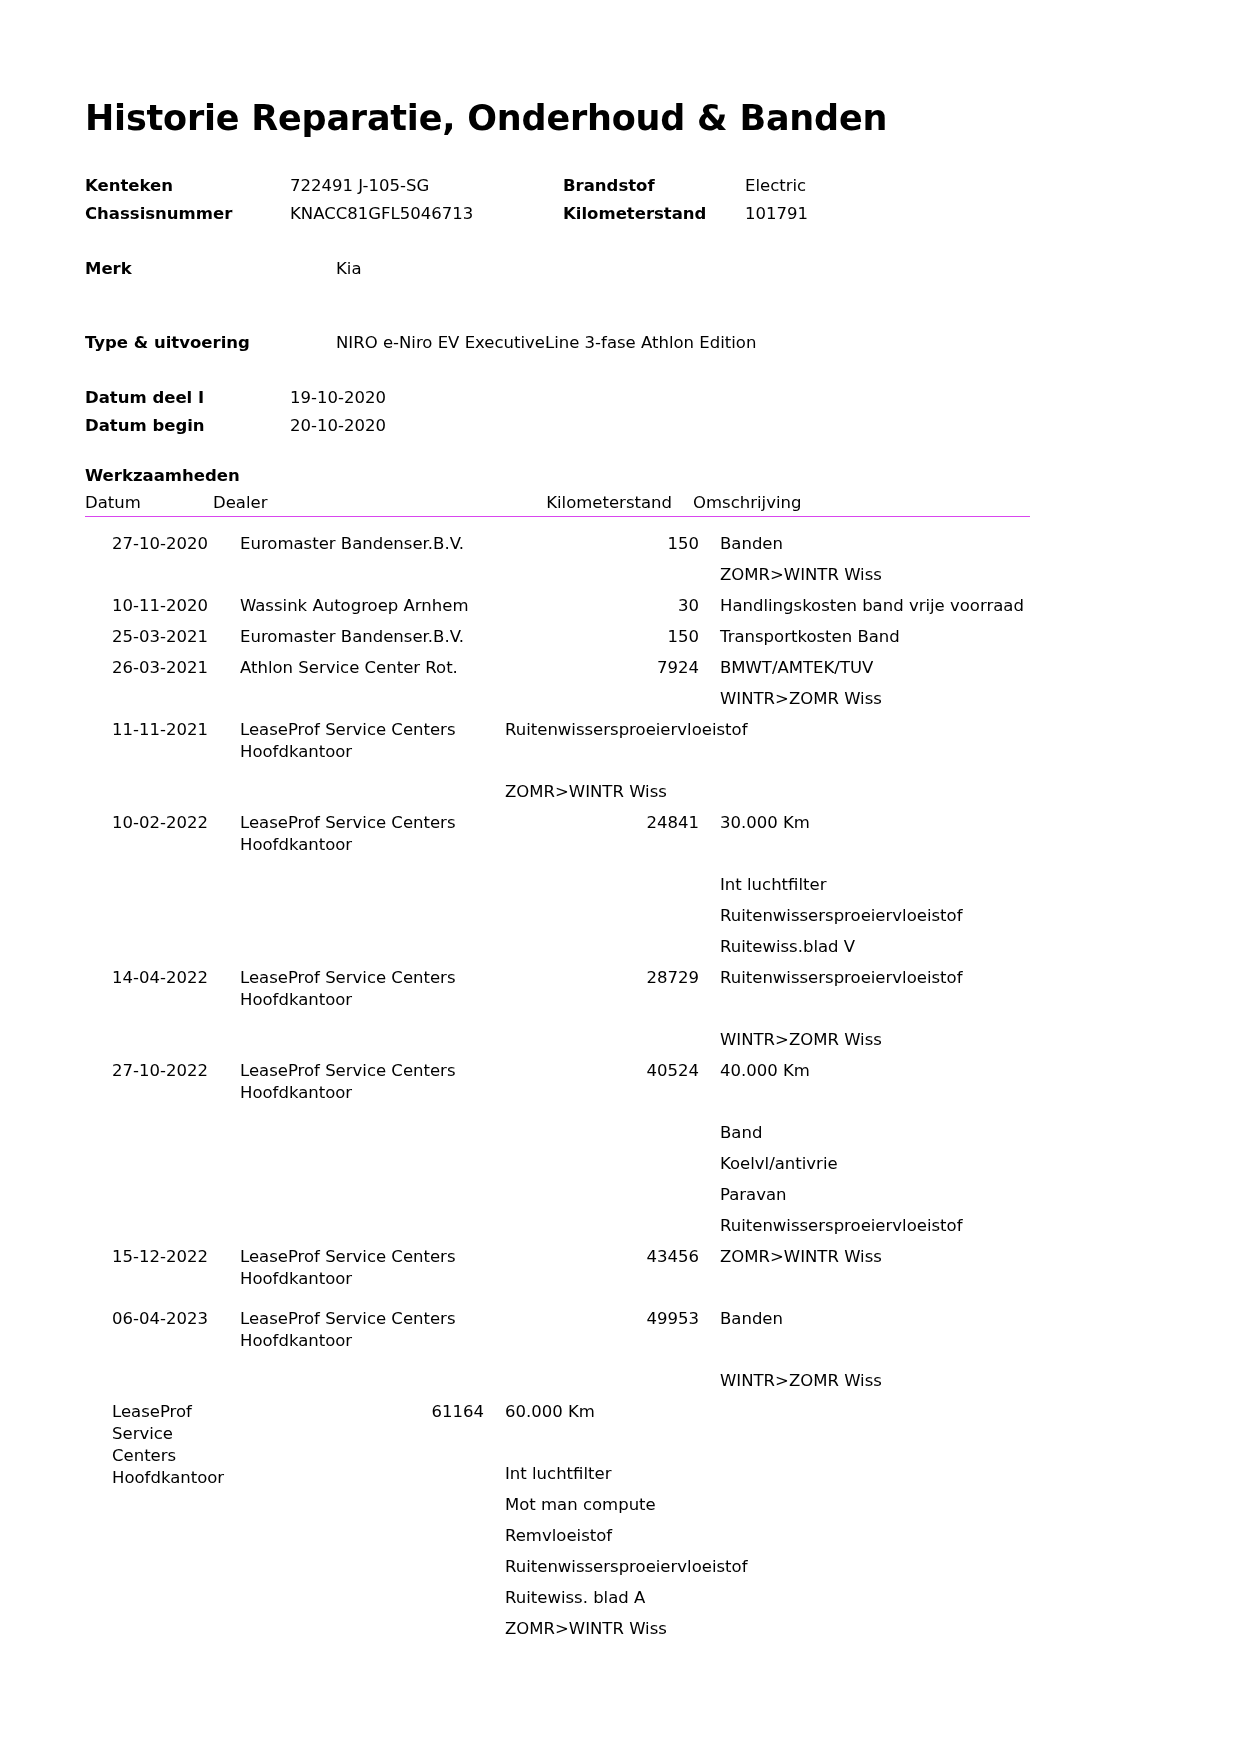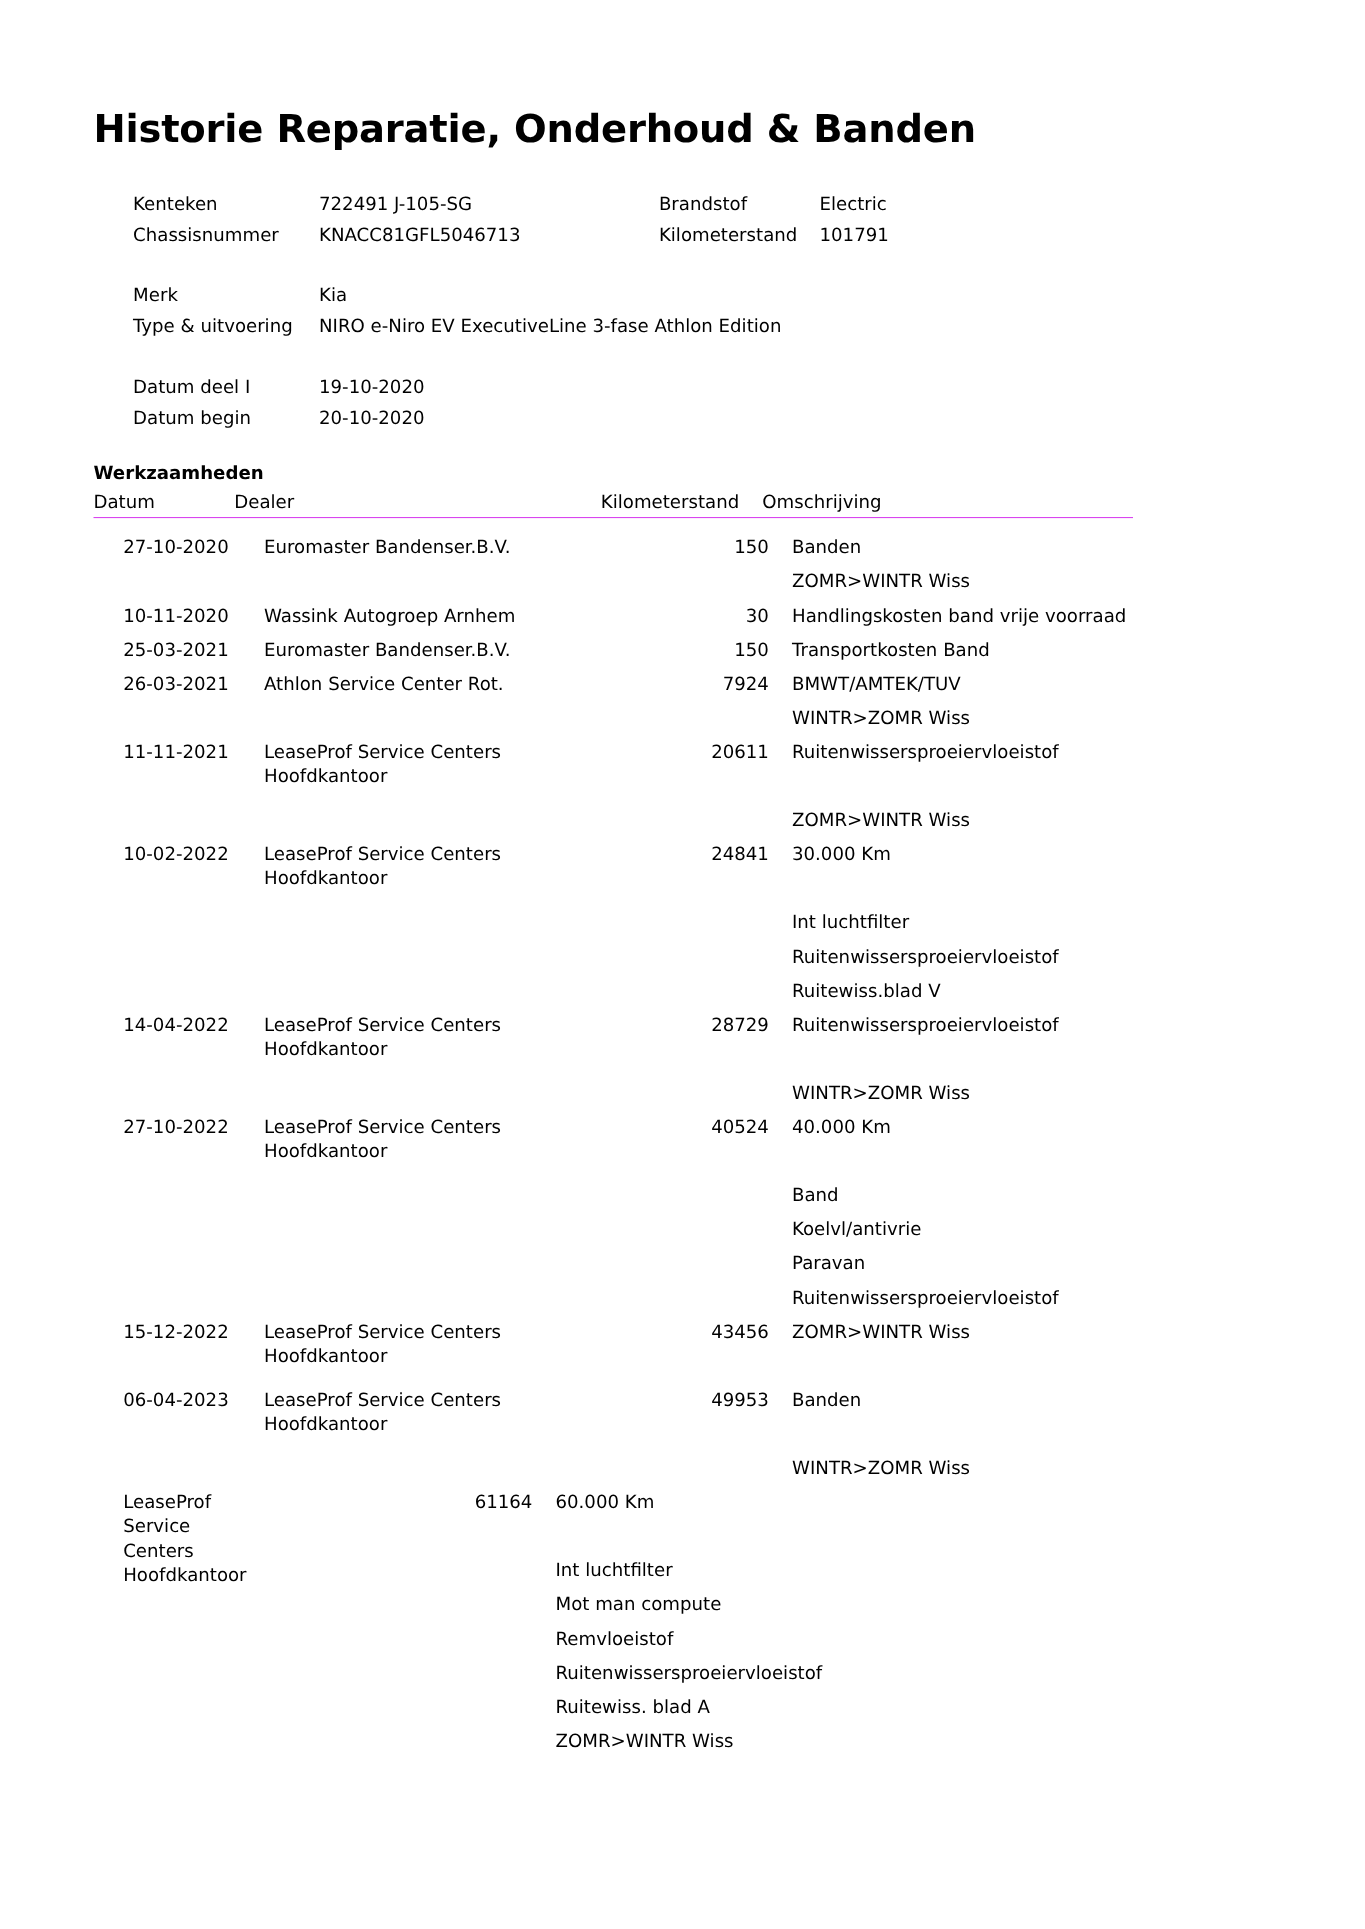--- a/index.html
+++ b/index.html
@@ -20,23 +20,23 @@
     font-weight: bold;
     letter-spacing: -0.2px;
   }
 
   .info-grid {
     display: grid;
     grid-template-columns: 205px 273px 182px 1fr;
     line-height: 28px;
   }
   .info-grid.two-col { grid-template-columns: 205px 1fr; }
-  .info-grid .label { font-weight: normal; margin-left: 36px; }
+  .info-grid .label { font-weight: bold; }
   .grp-1 { margin-top: 38px; }
-  .grp-2 { margin-top: 27px; }
+  .grp-2 { margin-top: 27px; gap: 46px; }
   .grp-3 { margin-top: 27px; }
 
   .section-heading {
     margin-top: 22px;
     font-weight: bold;
     line-height: 28px;
   }
 
   .work-table { width: 945px; }
   .thead {
@@ -152,21 +152,20 @@
             <div class="desc-line">WINTR&gt;ZOMR Wiss</div>
           </div>
   </div>
 
   <div class="record">
     <div class="c-date">11-11-2021</div>
     <div class="c-dealer">
       <div>LeaseProf Service Centers</div>
       <div>Hoofdkantoor</div>
     </div>
-    <div class="c-km">20611</div>
     <div class="c-desc">
             <div class="desc-line">Ruitenwissersproeiervloeistof</div>
             <div class="desc-line"></div>
             <div class="desc-line">ZOMR&gt;WINTR Wiss</div>
           </div>
   </div>
 
   <div class="record">
     <div class="c-date">10-02-2022</div>
     <div class="c-dealer">

